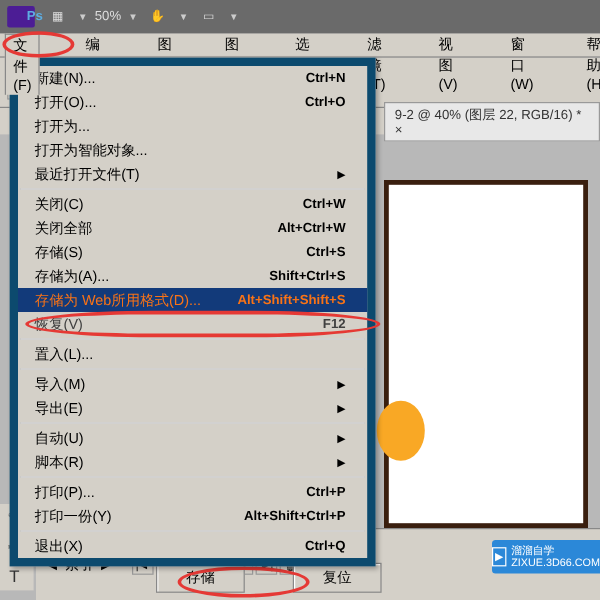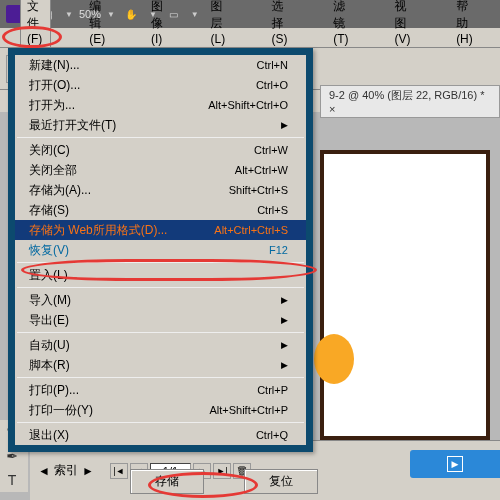--- a/index.html
+++ b/index.html
@@ -5,40 +5,40 @@
   * { margin: 0; padding: 0; box-sizing: border-box; font-family: "Microsoft YaHei", SimSun, sans-serif; }
   body { background: #b8b8b8; width: 500px; height: 500px; overflow: hidden; position: relative; }
   
   .titlebar { background: #6a6a6a; height: 28px; display: flex; align-items: center; padding: 0 6px; gap: 8px; }
   .ps-logo { width: 20px; height: 18px; background: #4c1d95; color: #5dade2; font-weight: bold; font-size: 11px; display: flex; align-items: center; justify-content: center; border-radius: 2px; padding-left: 23px; }
   .titlebar-controls { display: flex; align-items: center; gap: 6px; }
   .tb-icon { width: 22px; height: 18px; display: flex; align-items: center; justify-content: center; color: #ddd; font-size: 10px; }
   .zoom-val { color: #ddd; font-size: 11px; }
   .tb-arrow { color: #ccc; font-size: 8px; }
   
-  .menubar { background: #d4d0c8; height: 20px; display: flex; align-items: flex-end; padding: 0 20px; font-size: 12px; color: #000; border-bottom: 1px solid #888; position: relative; gap: 32px; }
+  .menubar { background: #d4d0c8; height: 20px; display: flex; align-items: flex-start; padding: 0 4px; font-size: 12px; color: #000; border-bottom: 1px solid #888; position: relative; gap: 32px; }
   .menu-item { padding: 1px 6px; cursor: default; }
   .menu-item.active { background: #d4d0c8; border: 1px solid #888; border-bottom: none; position: relative; z-index: 11; }
   .file-circle { position: absolute; left: 2px; top: -2px; width: 60px; height: 22px; border: 3px solid #e53935; border-radius: 50%; pointer-events: none; z-index: 20; }
   
   .toolbar2 { background: #d4d0c8; height: 42px; display: flex; align-items: center; padding: 0 6px; gap: 4px; border-bottom: 1px solid #888; }
   .tb2-grp { display: flex; align-items: center; gap: 2px; }
   .tb2-btn { width: 28px; height: 28px; background: #d4d0c8; border: 1px solid #999; display: flex; align-items: center; justify-content: center; font-size: 12px; }
   
   .doc-tab-area { background: #d4d0c8; height: 22px; display: flex; align-items: center; padding-left: 320px; font-size: 11px; color: #333; }
   .doc-tab { background: #e8e8e8; padding: 2px 8px; border: 1px solid #999; }
   
   .canvas-area { position: absolute; left: 320px; top: 150px; right: 10px; bottom: 60px; background: #fff; border: 4px solid #3a1f0f; }
   .orange-shape { position: absolute; left: -10px; top: 180px; width: 40px; height: 50px; background: #f9a825; border-radius: 50%; }
   
   .dropdown { position: absolute; left: 8px; top: 48px; width: 305px; background: #d4d0c8; border: 7px solid #0c4a6e; box-shadow: 2px 2px 4px rgba(0,0,0,0.3); z-index: 10; font-size: 12px; }
   .dd-item { display: flex; justify-content: space-between; padding: 2px 18px 2px 14px; color: #000; cursor: default; line-height: 16px; }
-  .dd-item.disabled { color: #0369a1; }
+  .dd-item.disabled { color: #404040; }
   .dd-item.highlighted { background: #123a7a; color: #f97316; }
-  .dd-item .shortcut { font-size: 11px; }
+  .dd-item .shortcut { font-size: 11px; font-weight: bold; }
   .dd-item .submenu-arrow { font-size: 9px; }
   .dd-sep { height: 1px; background: #888; margin: 2px 2px; border-bottom: 1px solid #eee; }
   .saveweb-circle { position: absolute; left: 6px; top: 204px; width: 296px; height: 22px; border: 3px solid #e53935; border-radius: 50% / 70%; pointer-events: none; }
   
   .left-tools { position: absolute; left: 0; top: 420px; width: 28px; display: flex; flex-direction: column; background: #d4d0c8; }
   .lt-btn { width: 24px; height: 24px; display: flex; align-items: center; justify-content: center; font-size: 14px; color: #333; border: 1px solid transparent; }
   
   .bottom-panel { position: absolute; left: 30px; bottom: 0; right: 0; height: 60px; background: #d4d0c8; border-top: 1px solid #888; display: flex; align-items: center; padding: 4px 8px; gap: 6px; font-size: 12px; }
   .bp-btn { background: #d4d0c8; border: 1px solid #888; padding: 3px 24px; box-shadow: inset 1px 1px #fff; }
   .bp-index { display: flex; align-items: center; gap: 4px; }
@@ -71,20 +71,21 @@
 
 <div class="menubar">
   <div class="file-circle"></div>
   <span class="menu-item active">文件(F)</span>
   <span class="menu-item">编辑(E)</span>
   <span class="menu-item">图像(I)</span>
   <span class="menu-item">图层(L)</span>
   <span class="menu-item">选择(S)</span>
   <span class="menu-item">滤镜(T)</span>
   <span class="menu-item">视图(V)</span>
+  <span class="menu-item">窗口(W)</span>
   <span class="menu-item">帮助(H)</span>
 </div>
 
 <div class="toolbar2">
   <div class="tb2-btn">▭</div>
   <div class="tb2-grp">
     <div class="tb2-btn">▢</div>
     <div class="tb2-btn">▣</div>
   </div>
 </div>
@@ -101,46 +102,49 @@
   <div class="dd-item">
       <span>新建(N)...</span>
       <span class="shortcut">Ctrl+N</span>
     </div>
   <div class="dd-item">
       <span>打开(O)...</span>
       <span class="shortcut">Ctrl+O</span>
     </div>
   <div class="dd-item">
       <span>打开为...</span>
-      <span class="shortcut">Alt+Shift+Ctrl+O</span>
+    </div>
+  <div class="dd-item">
+      <span>打开为智能对象...</span>
+      <span></span>
     </div>
   <div class="dd-item">
       <span>最近打开文件(T)</span>
       <span class="submenu-arrow">▶</span>
     </div>
   <div class="dd-sep"></div>
   <div class="dd-item">
       <span>关闭(C)</span>
       <span class="shortcut">Ctrl+W</span>
     </div>
   <div class="dd-item">
       <span>关闭全部</span>
       <span class="shortcut">Alt+Ctrl+W</span>
     </div>
   <div class="dd-item">
+      <span>存储(S)</span>
+      <span class="shortcut">Ctrl+S</span>
+    </div>
+  <div class="dd-item">
       <span>存储为(A)...</span>
       <span class="shortcut">Shift+Ctrl+S</span>
     </div>
-  <div class="dd-item">
-      <span>存储(S)</span>
-      <span class="shortcut">Ctrl+S</span>
-    </div>
   <div class="dd-item highlighted">
       <span>存储为 Web所用格式(D)...</span>
-      <span class="shortcut">Alt+Ctrl+Ctrl+S</span>
+      <span class="shortcut">Alt+Shift+Shift+S</span>
     </div>
   <div class="dd-item disabled">
       <span>恢复(V)</span>
       <span class="shortcut">F12</span>
     </div>
   <div class="dd-sep"></div>
   <div class="dd-item">
       <span>置入(L)...</span>
       <span></span>
     </div>
@@ -201,13 +205,17 @@
   </div>
   <div class="bp-row2">
     <div class="bp-btn">存储</div>
     <div class="bp-btn">复位</div>
   </div>
   <div class="save-circle"></div>
 </div>
 
 <div class="watermark">
   <div class="wm-play">▶</div>
+  <div class="wm-txt">
+    <span>溜溜自学</span>
+    <span>ZIXUE.3D66.COM</span>
+  </div>
 </div>
 
 </body></html>

